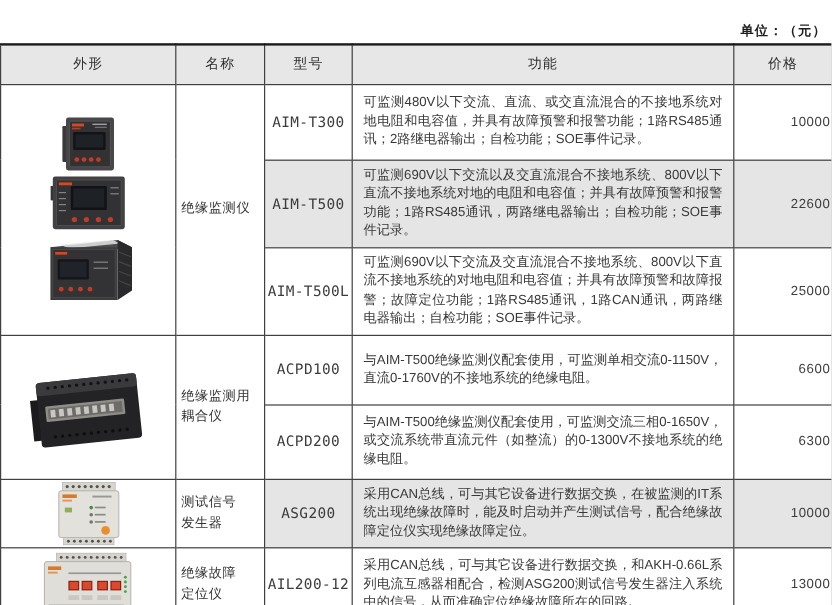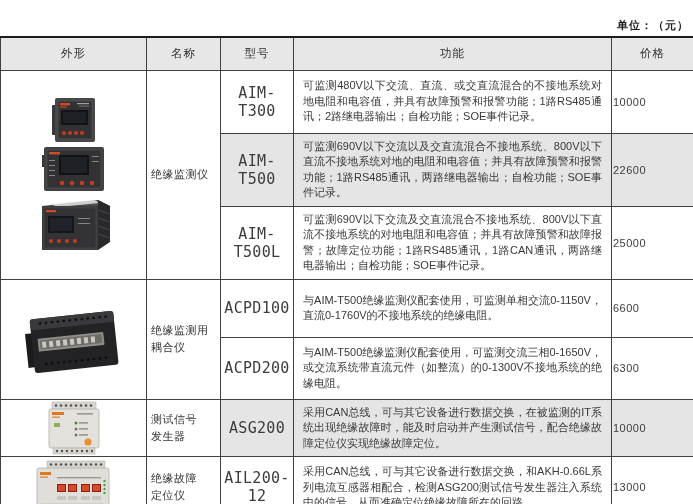--- a/index.html
+++ b/index.html
@@ -46,29 +46,29 @@
   tr.row-1{height:63px;}
   tr.row-2{height:67px;}
   tr.row-3{height:67px;}
   tr.row-4{height:58px;}
   tr.row-5{height:62px;}
   tr.row-6{height:49px;}
   tr.row-7{height:62px;}
   td.model-cell{
     text-align:center;
     font-family:"DejaVu Sans Mono","Liberation Mono",monospace;
-    font-size:15px;color:#3c3c3c;letter-spacing:0.3px;
+    font-size:12px;color:#3c3c3c;letter-spacing:0.3px;
   }
   td.func-cell{
     text-align:justify;
     font-size:11px;line-height:15.5px;color:#383838;
     padding:5px 9px;
   }
   td.price-cell{
-    text-align:left;
+    text-align:right;
     font-size:11px;color:#3c3c3c;letter-spacing:0.5px;
   }
   td.name-cell{
     text-align:left;font-size:11px;color:#333;line-height:17px;
     padding:0 4px;
   }
   td.name-cell span{display:block;letter-spacing:0.5px;}
   td.photo-cell{background:#fff;padding:0;}
   .photo-stack{
     display:flex;flex-direction:column;align-items:center;

